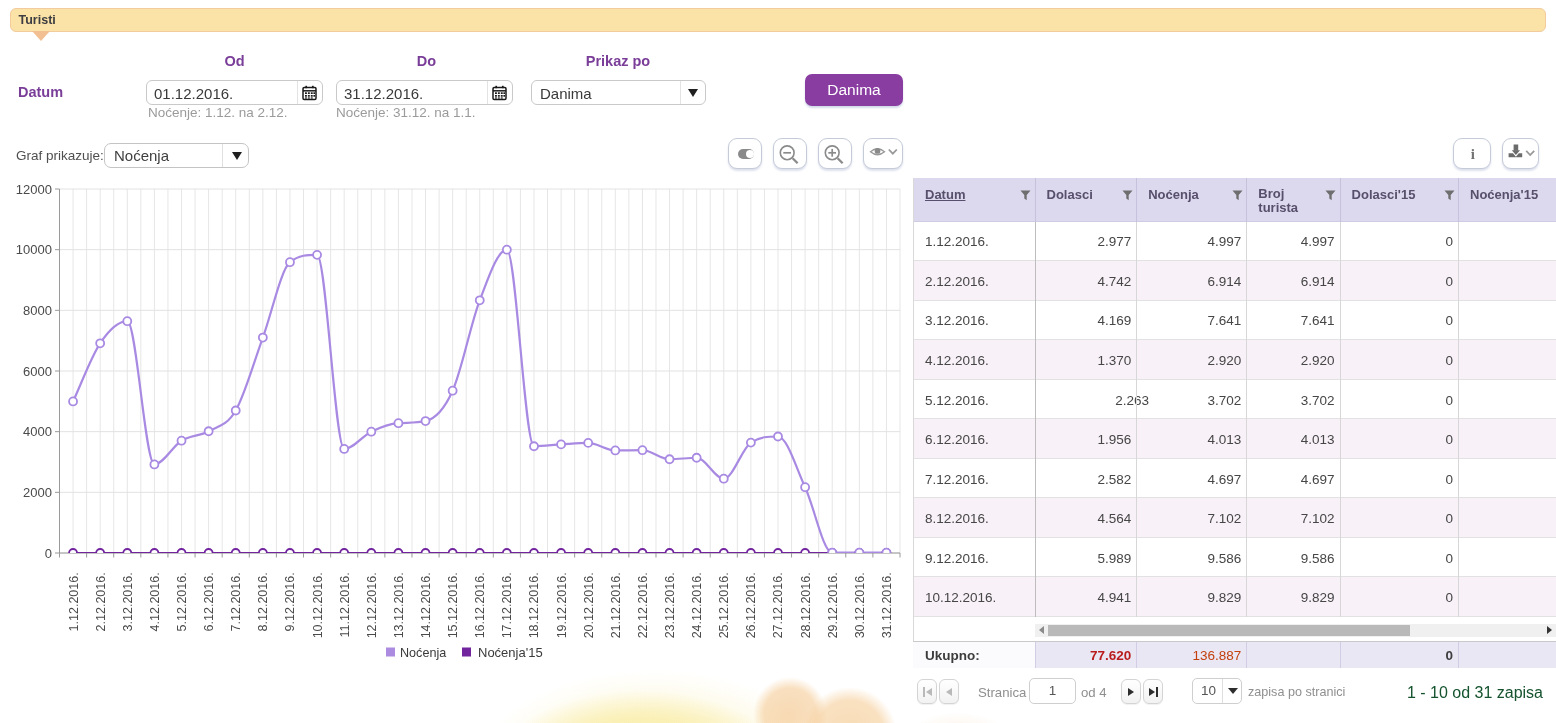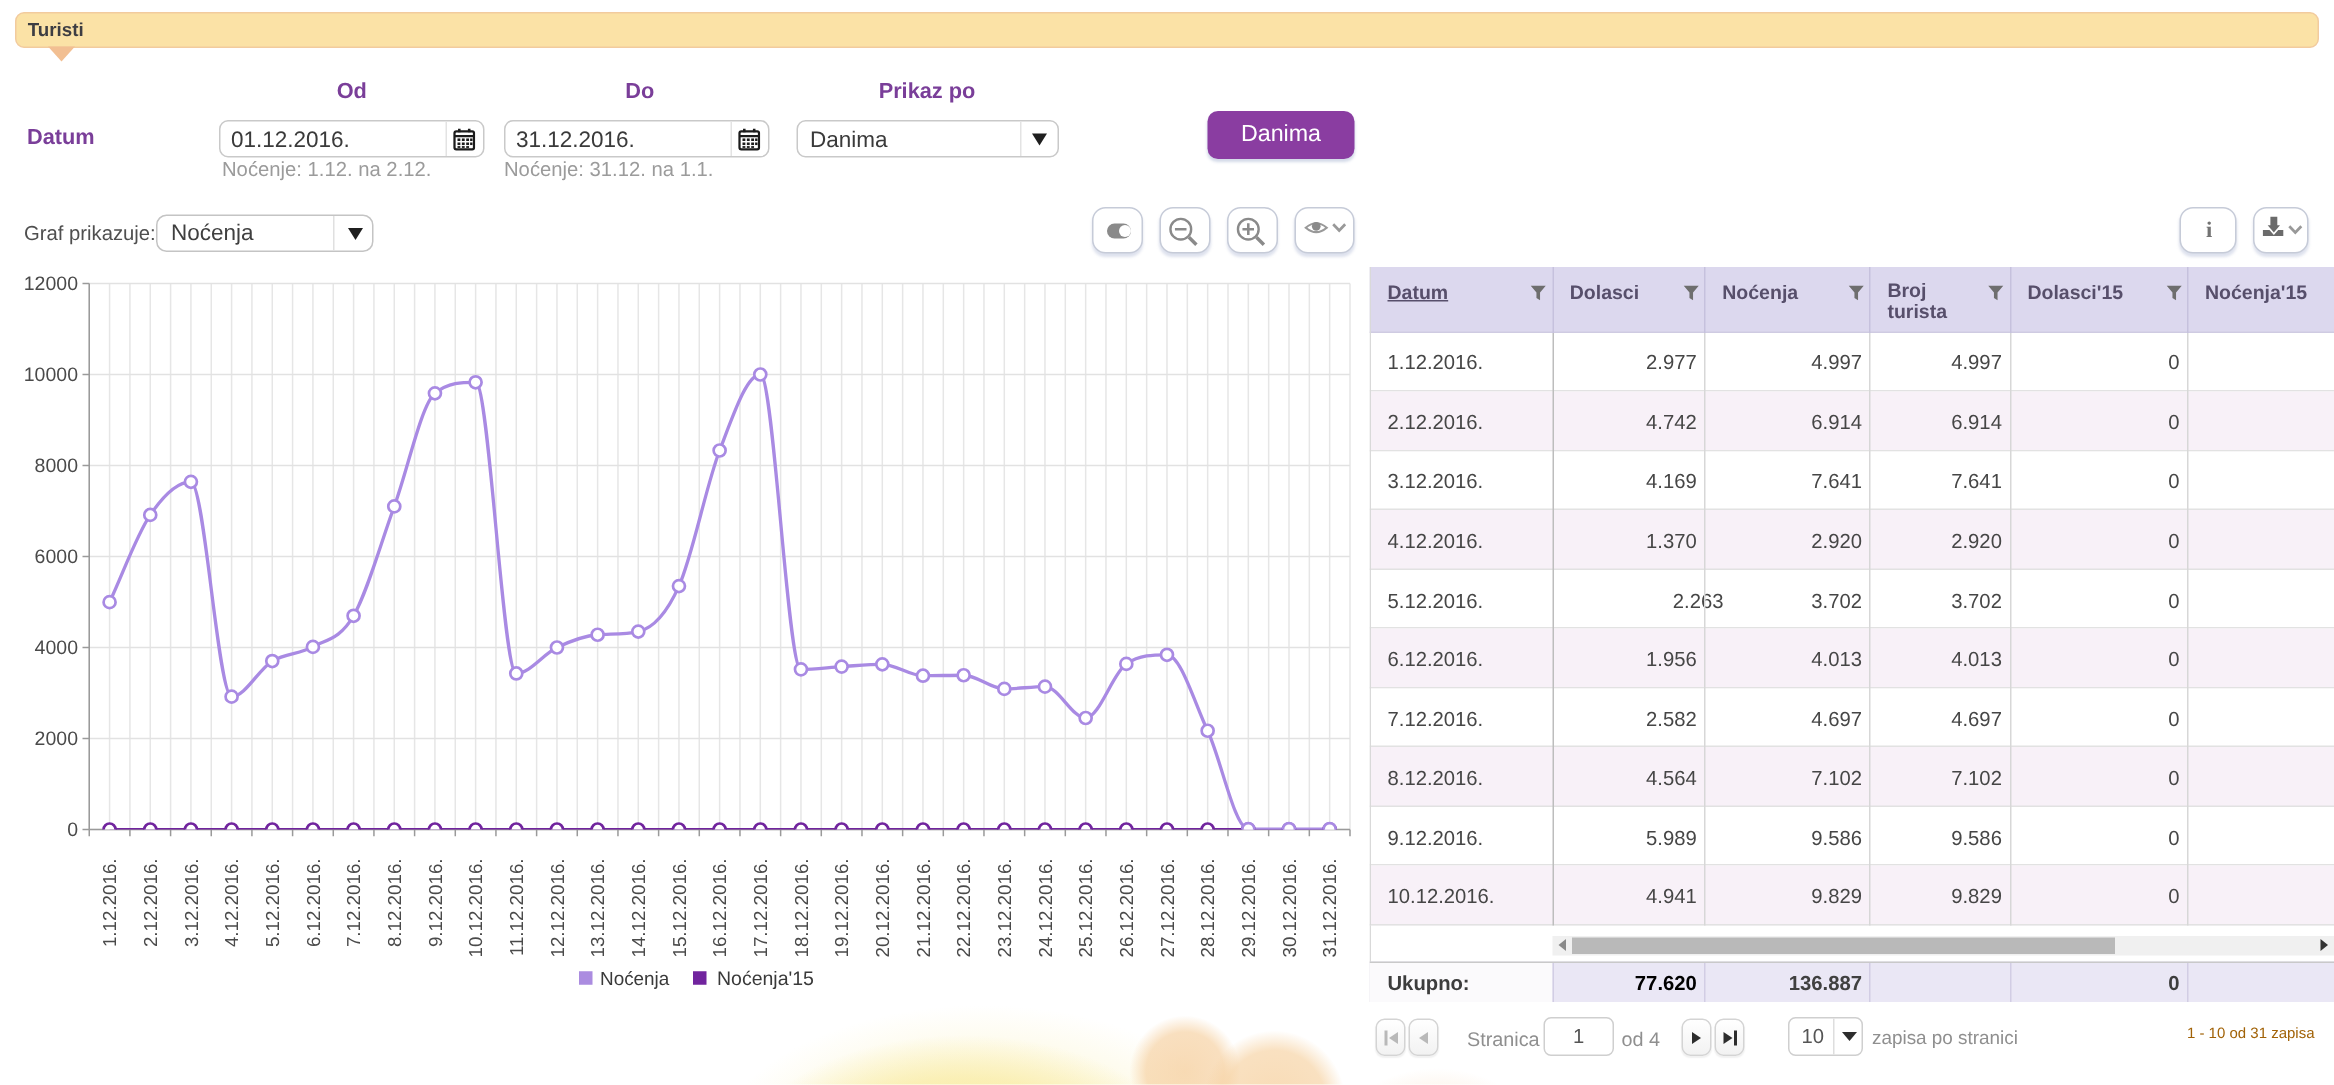--- a/index.html
+++ b/index.html
@@ -333,23 +333,23 @@
 <div style="position:absolute;left:545.0px;top:43.5px;width:1px;height:395.50000000000006px;background:#d7d7d7;"></div>
 <div style="position:absolute;left:0;top:0;width:1px;height:439.00000000000006px;background:#d9d9d9;"></div>
 <div style="position:absolute;left:0;top:439.00000000000006px;width:1px;height:50.99999999999994px;background:#d9d9d9;"></div>
 <div style="position:absolute;left:121.5px;top:445.50000000000006px;width:521.5px;height:13px;background:#f0f0f0;"></div>
 <div style="position:absolute;left:125.5px;top:448.00000000000006px;width:0;height:0;border-right:5px solid #8a8a8a;border-top:4px solid transparent;border-bottom:4px solid transparent;"></div>
 <div style="position:absolute;right:4px;top:448.00000000000006px;width:0;height:0;border-left:5px solid #333;border-top:4px solid transparent;border-bottom:4px solid transparent;"></div>
 <div style="position:absolute;left:135px;top:447.00000000000006px;width:362px;height:10.5px;background:#b9b9b9;"></div>
 <div style="position:absolute;left:0;top:463.00000000000006px;width:643px;height:27.5px;background:#eae7f5;border-top:1px solid #c9c9c9;border-bottom:1px solid #cfcfcf;box-sizing:border-box;"></div>
 <div style="position:absolute;left:0;top:464.00000000000006px;width:121.5px;height:25.5px;background:#fbfafc;"></div>
 <div style="position:absolute;left:12px;top:470.00000000000006px;font-weight:bold;font-size:13.5px;color:#3d3d3d;">Ukupno:</div>
-<div style="position:absolute;right:424.8px;top:470.00000000000006px;font-weight:bold;font-size:13.5px;color:#000000;">77.620</div>
+<div style="position:absolute;right:424.8px;top:470.00000000000006px;font-weight:bold;font-size:13.5px;color:#b91c1c;">77.620</div>
 <div style="position:absolute;left:121.5px;top:464.00000000000006px;width:1px;height:25.5px;background:#d2cde4;"></div>
-<div style="position:absolute;right:314.7px;top:470.00000000000006px;font-weight:bold;font-size:13.5px;color:#404040;">136.887</div>
+<div style="position:absolute;right:314.7px;top:470.00000000000006px;font-weight:normal;font-size:13.5px;color:#c2410c;">136.887</div>
 <div style="position:absolute;left:223.2px;top:464.00000000000006px;width:1px;height:25.5px;background:#d2cde4;"></div>
 <div style="position:absolute;left:333.3px;top:464.00000000000006px;width:1px;height:25.5px;background:#d2cde4;"></div>
 <div style="position:absolute;right:103.0px;top:470.00000000000006px;font-weight:bold;font-size:13.5px;color:#3d3d3d;">0</div>
 <div style="position:absolute;left:426.6px;top:464.00000000000006px;width:1px;height:25.5px;background:#d2cde4;"></div>
 <div style="position:absolute;left:545.0px;top:464.00000000000006px;width:1px;height:25.5px;background:#d2cde4;"></div>
 </div>
 <div style="position:absolute;left:917px;top:679px;width:19.5px;height:24.5px;border:1px solid #d4d4d4;border-radius:6px;background:linear-gradient(#ffffff,#f2f2f2);box-sizing:border-box;box-shadow:0 1px 1px rgba(0,0,0,0.06);">
       <div style="position:absolute;left:5px;top:7px;width:2px;height:10px;background:#b9b9b9;"></div>
       <div style="position:absolute;left:8px;top:7.5px;width:0;height:0;border-right:6px solid #b9b9b9;border-top:4.5px solid transparent;border-bottom:4.5px solid transparent;"></div>
     </div>
@@ -364,13 +364,13 @@
     </div>
 <div style="position:absolute;left:1143px;top:679px;width:19.5px;height:24.5px;border:1px solid #d4d4d4;border-radius:6px;background:linear-gradient(#ffffff,#f2f2f2);box-sizing:border-box;box-shadow:0 1px 1px rgba(0,0,0,0.06);">
       <div style="position:absolute;left:5px;top:7.5px;width:0;height:0;border-left:6px solid #2d2d2d;border-top:4.5px solid transparent;border-bottom:4.5px solid transparent;"></div>
       <div style="position:absolute;left:12px;top:7px;width:2px;height:10px;background:#2d2d2d;"></div>
     </div>
 <div style="position:absolute;left:1192px;top:678px;width:50px;height:26px;border:1px solid #cfcfcf;border-radius:5px;background:#fff;box-sizing:border-box;"></div>
 <div style="position:absolute;left:1201px;top:683px;font-size:13.5px;color:#555;">10</div>
 <div style="position:absolute;left:1222px;top:679px;width:1px;height:24px;background:#dedede;"></div>
 <div style="position:absolute;left:1228px;top:688px;width:0;height:0;border-top:6px solid #2d2d2d;border-left:5px solid transparent;border-right:5px solid transparent;"></div>
 <div style="position:absolute;left:1248px;top:684.5px;font-size:12.6px;color:#8f8f8f;">zapisa po stranici</div>
-<div style="position:absolute;right:13px;top:683.5px;font-size:10px;color:#a16207;">1 - 10 od 31 zapisa</div>
+<div style="position:absolute;right:13px;top:683.5px;font-size:16px;color:#14532d;">1 - 10 od 31 zapisa</div>
 </div>
 </body></html>

